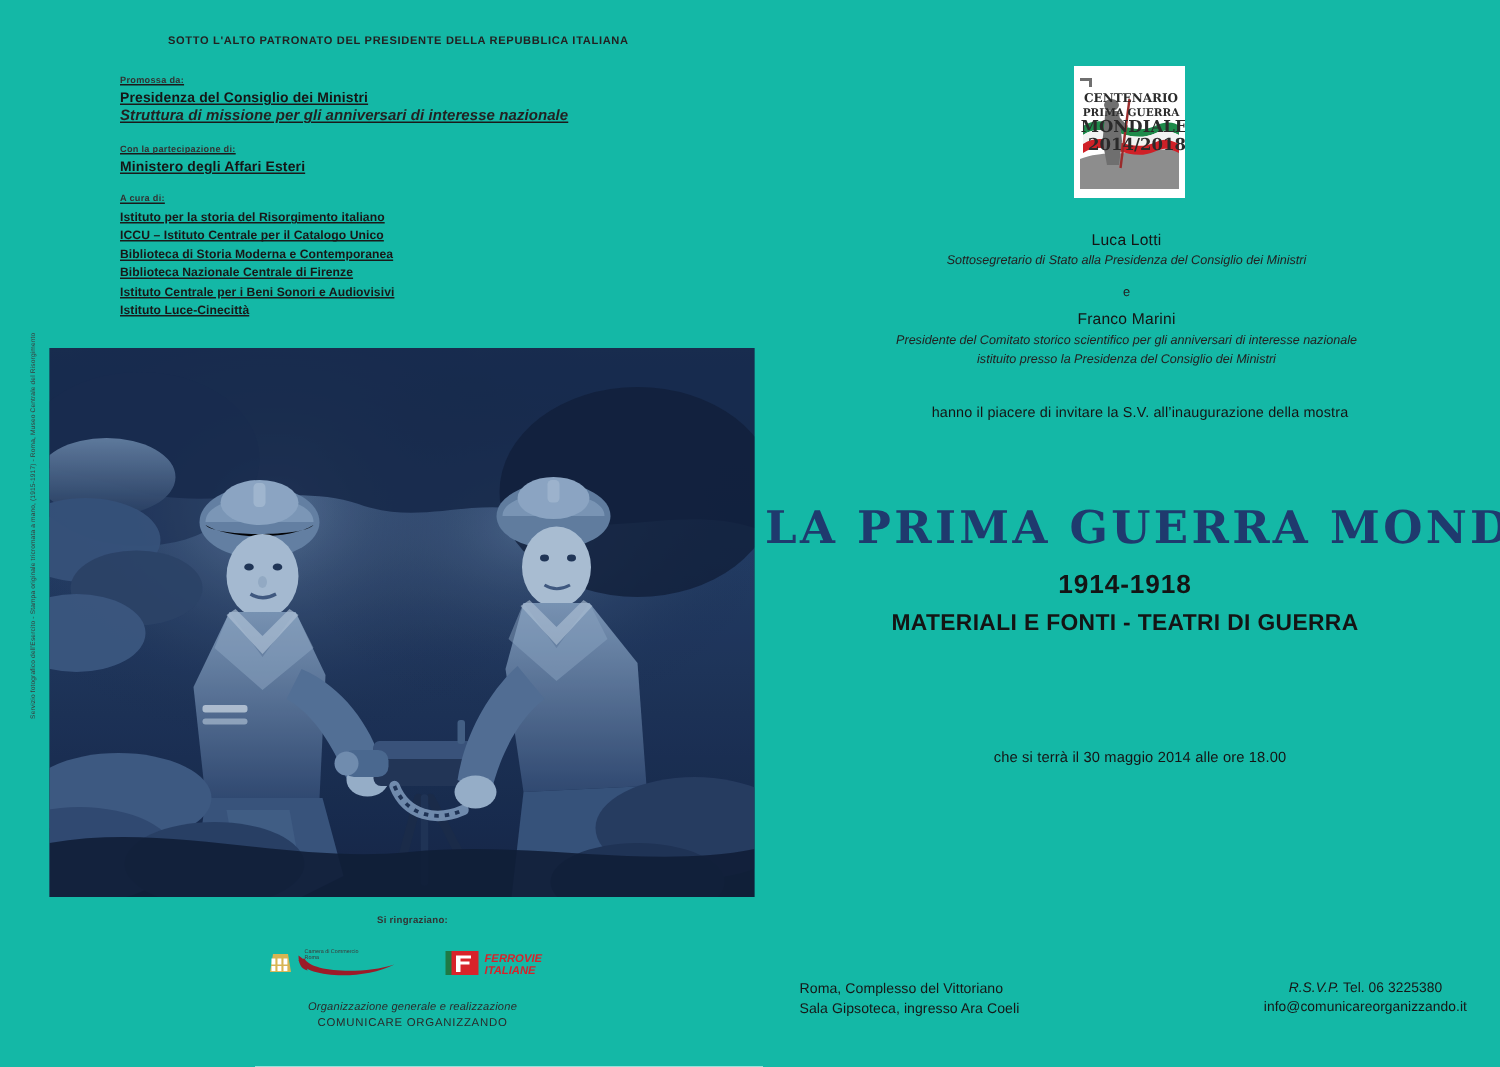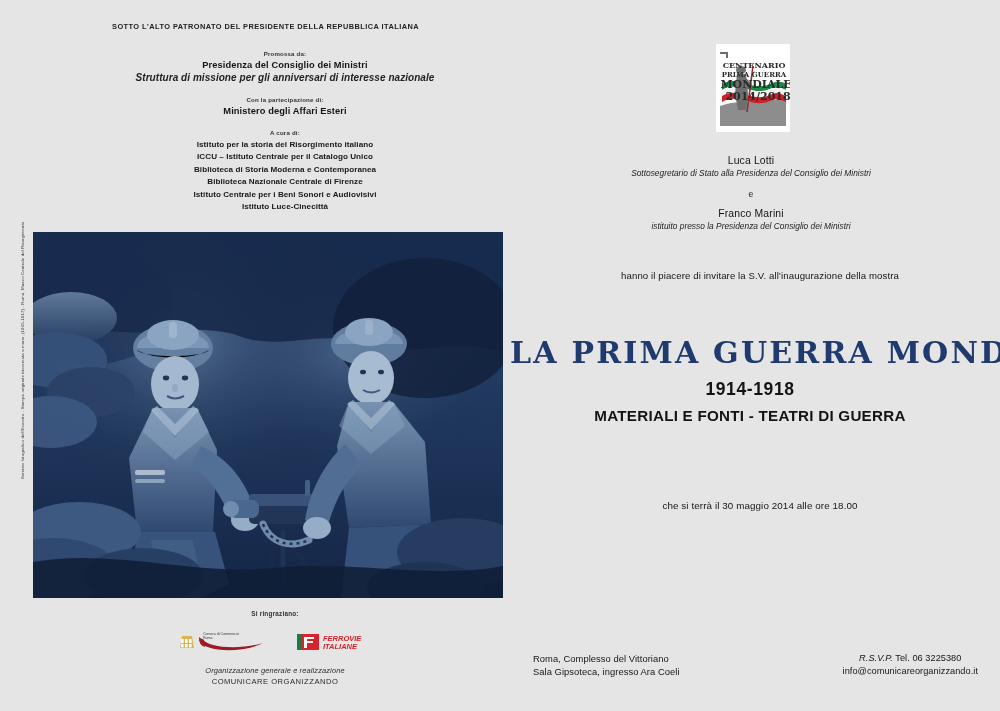--- a/index.html
+++ b/index.html
@@ -9,21 +9,21 @@
     background: #ffffff;
   }
   body {
     font-family: "Liberation Sans", sans-serif;
     color: #1a1a1a;
   }
   #page {
     position: relative;
     width: 1000px;
     height: 711px;
-    background: #e5e5e5;
+    background: #14b8a6;
     overflow: hidden;
   }
 
   
   #patronage {
     position: absolute;
     left: 112px;
     top: 22px;
     font-size: 7.4px;
     font-weight: bold;
@@ -31,21 +31,21 @@
     color: #222;
     white-space: nowrap;
   }
 
   
   #credits {
     position: absolute;
     left: 80px;
     top: 50px;
     width: 410px;
-    text-align: center;
+    text-decoration: underline;
   }
   .cr-label {
     font-size: 6.1px;
     font-weight: bold;
     letter-spacing: .2px;
     color: #333;
     margin-bottom: 3px;
   }
   .cr-main {
     font-size: 9.3px;
@@ -436,20 +436,21 @@
       <text x="40" y="44" font-family="DejaVu Serif, serif" font-size="11" font-weight="bold" fill="#2a2a2a" text-anchor="middle">MONDIALE</text>
       <text x="42" y="56" font-family="DejaVu Serif, serif" font-size="11" font-weight="bold" fill="#2a2a2a" text-anchor="middle">2014/2018</text>
     </svg>
   </div>
 
   <div id="invite">
     <div class="inv-name">Luca Lotti</div>
     <div class="inv-role">Sottosegretario di Stato alla Presidenza del Consiglio dei Ministri</div>
     <div class="inv-e">e</div>
     <div class="inv-name">Franco Marini</div>
+    <div class="inv-role">Presidente del Comitato storico scientifico per gli anniversari di interesse nazionale</div>
     <div class="inv-role">istituito presso la Presidenza del Consiglio dei Ministri</div>
   </div>
 
   <div id="invite-line">hanno il piacere di invitare la S.V. all’inaugurazione della mostra</div>
 
   <div id="title-block">
     <div id="main-title">LA PRIMA GUERRA MONDIALE</div>
     <div id="title-years">1914-1918</div>
     <div id="title-sub">MATERIALI E FONTI - TEATRI DI GUERRA</div>
   </div>

